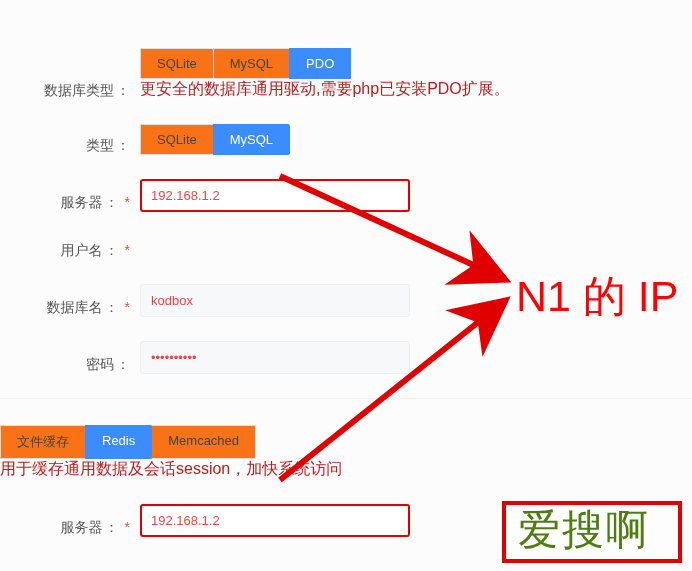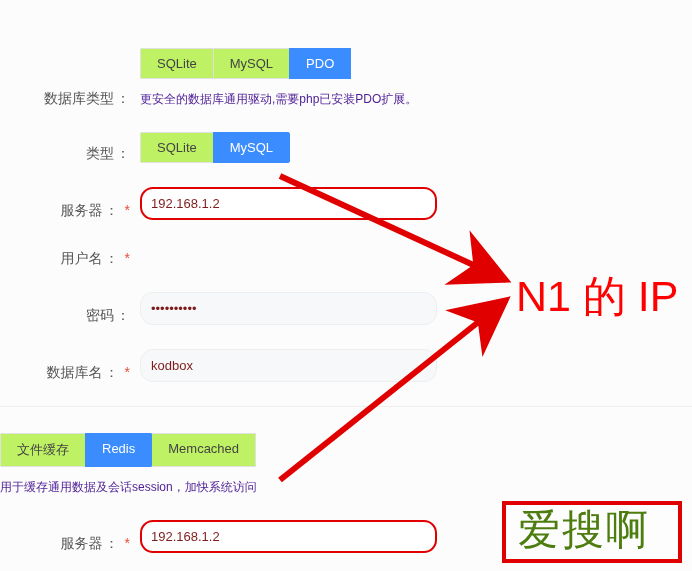--- a/index.html
+++ b/index.html
@@ -41,46 +41,46 @@
     flex-direction: column;
   }
   .seg {
     display: flex;
     border-radius: 3px;
     overflow: hidden;
   }
   .seg .opt {
     padding: 7px 16px;
     font-size: 13px;
-    background: #bef264;
+    background: #f97316;
     border: 1px solid #e0e0e0;
     border-right: none;
     color: #444;
     cursor: pointer;
   }
   .seg .opt:last-child { border-right: 1px solid #e0e0e0; }
   .seg .opt.active {
     background: #3a8cff;
     color: #fff;
     border-color: #3a8cff;
   }
   .seg .opt.active + .opt { border-left-color: #3a8cff; }
   .hint {
-    font-size: 12px;
-    color: #4c1d95;
-    margin-top: 12px;
+    font-size: 16px;
+    color: #b91c1c;
+    margin-top: 0;
   }
   .input {
-    width: 297px;
+    width: 270px;
     padding: 8px 10px;
     font-size: 13px;
-    color: #7f1d1d;
+    color: #ef4444;
     background: #f7f8f9;
     border: 1px solid #eceef0;
-    border-radius: 13px;
+    border-radius: 3px;
     outline: none;
     font-family: inherit;
   }
   .input.highlight {
     border: 2px solid #e10000;
     background: #fff;
     padding: 7px 9px;
   }
   .divider {
     height: 1px;
@@ -159,33 +159,33 @@
   </div>
 
   <div class="row">
     <div class="label-col">
       <span>用户名</span><span class="colon">：</span><span class="req">*</span>
     </div>
   </div>
 
   <div class="row">
     <div class="label-col">
+      <span>数据库名</span><span class="colon">：</span><span class="req">*</span>
+    </div>
+    <div class="field-col">
+      <input class="input" value="kodbox" style="">
+    </div>
+  </div>
+
+  <div class="row">
+    <div class="label-col">
       <span>密码</span><span class="colon">：</span>
     </div>
     <div class="field-col">
       <input class="input" value="••••••••••" style="">
-    </div>
-  </div>
-
-  <div class="row">
-    <div class="label-col">
-      <span>数据库名</span><span class="colon">：</span><span class="req">*</span>
-    </div>
-    <div class="field-col">
-      <input class="input" value="kodbox" style="">
     </div>
   </div>
 
   <div class="divider"></div>
 
   <div class="row">
     <div class="field-col">
       <div class="seg">
         <div class="opt">文件缓存</div>
         <div class="opt active">Redis</div>

